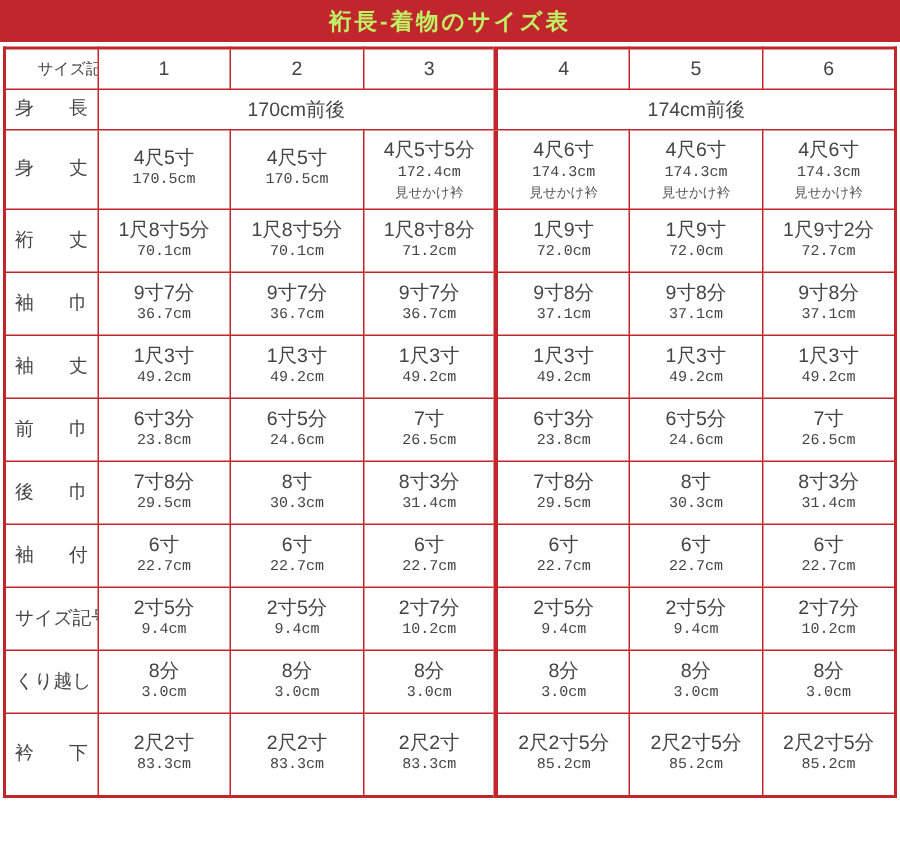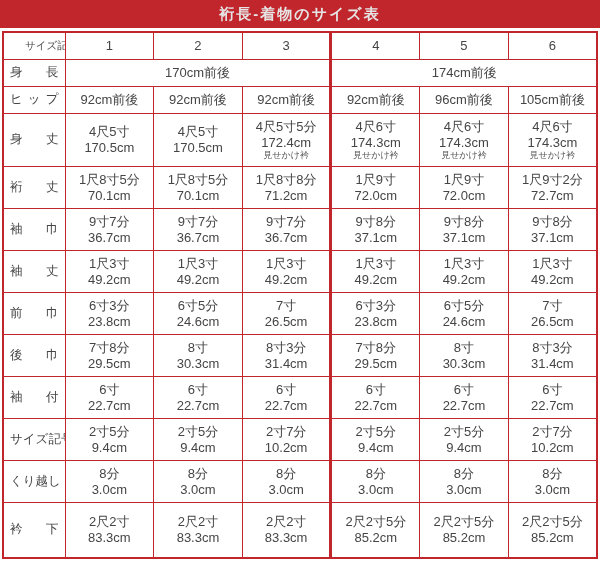--- a/index.html
+++ b/index.html
@@ -12,21 +12,21 @@
     width:600px;
     font-family:"Liberation Sans","DejaVu Sans",sans-serif;
     color:var(--text);
   }
   .title-bar{
     width:600px;height:28px;
     background:var(--red);
     display:flex;align-items:center;justify-content:center;
   }
   .title-bar .title-text{
-    color:#e5e5e5;font-size:15px;font-weight:bold;letter-spacing:2px;
+    color:#bef264;font-size:15px;font-weight:bold;letter-spacing:2px;
   }
   table.size-table{
     border-collapse:collapse;
     table-layout:fixed;
     width:596px;
     margin:3px 2px 0 2px;
     border:2px solid var(--red);
     background:var(--bg);
   }
   td{
@@ -40,21 +40,21 @@
     text-align:justify;
     text-align-last:justify;
     padding:2px 6px;
     font-size:12.5px;
     white-space:nowrap;
   }
   td.label.small-label{font-size:10.5px;padding:2px 21px;}
   td.group-start{border-left-width:3px;}
   tr.head-row td{font-size:14px;}
   .l-main{font-size:13px;line-height:16px;white-space:nowrap;}
-  .l-cm{font-size:13px;line-height:15px;white-space:nowrap;}
+  .l-cm{font-size:10px;line-height:15px;white-space:nowrap;font-family:Liberation Mono, monospace;}
   .l-note{font-size:9px;line-height:11px;color:#555;white-space:nowrap;}
 </style>
 </head>
 <body>
 
 <div class="title-bar">
   <span class="title-text">裄長-着物のサイズ表</span>
 </div>
 
 <table class="size-table">
@@ -91,41 +91,20 @@
       </tr>
       <tr style="height: 27px; margin-left: 16px;">
         <td class="label">身長</td>
         <td colspan="3">
           <div class="l-main">170cm前後</div>
         </td>
         <td colspan="3" class="group-start">
           <div class="l-main">174cm前後</div>
         </td>
       </tr>
-      <tr style="height: 27px;">
-        <td class="label">ヒップ</td>
-        <td>
-          <div class="l-main">92cm前後</div>
-        </td>
-        <td>
-          <div class="l-main">92cm前後</div>
-        </td>
-        <td>
-          <div class="l-main">92cm前後</div>
-        </td>
-        <td class="group-start">
-          <div class="l-main">92cm前後</div>
-        </td>
-        <td>
-          <div class="l-main">96cm前後</div>
-        </td>
-        <td>
-          <div class="l-main">105cm前後</div>
-        </td>
-      </tr>
       <tr style="height: 53px;">
         <td class="label">身丈</td>
         <td>
           <div class="l-main">4尺5寸</div>
           <div class="l-cm">170.5cm</div>
         </td>
         <td>
           <div class="l-main">4尺5寸</div>
           <div class="l-cm">170.5cm</div>
         </td>

